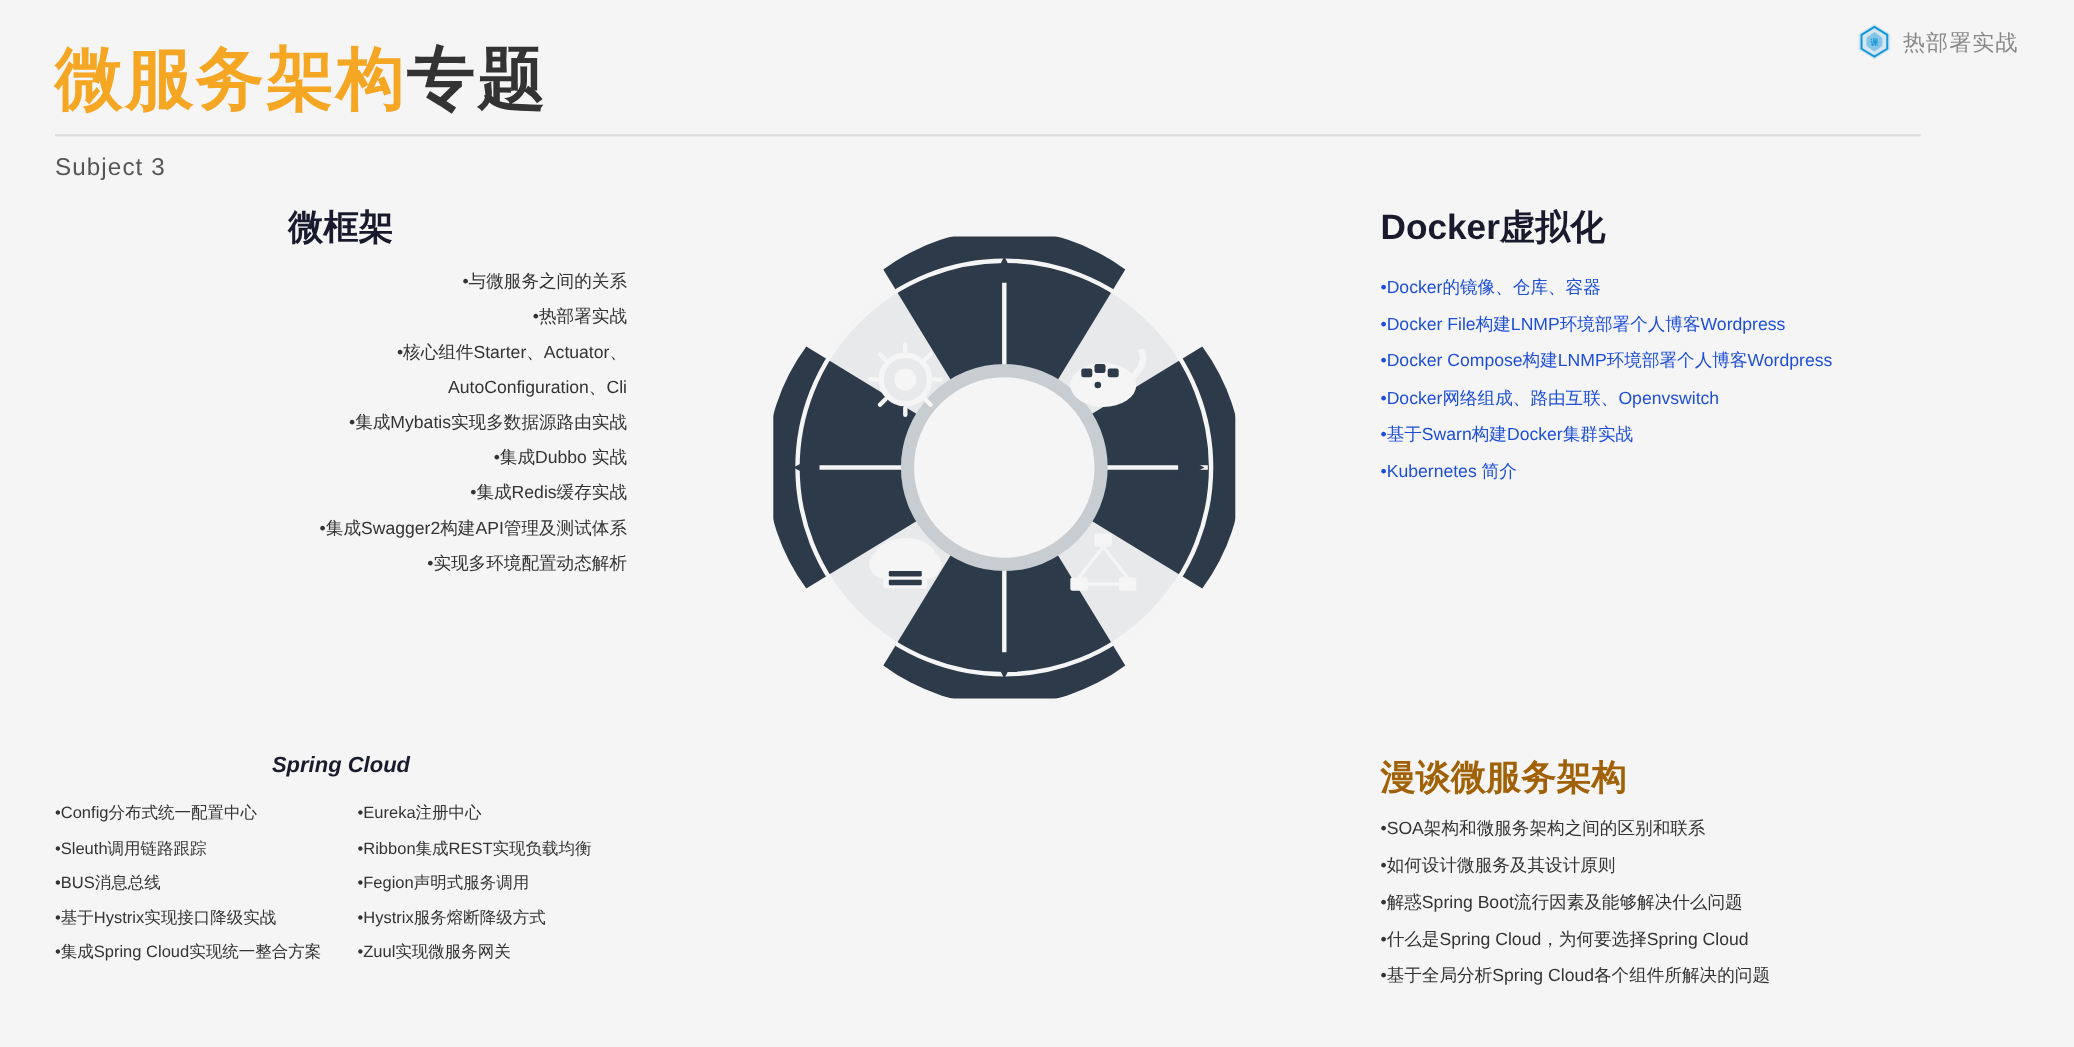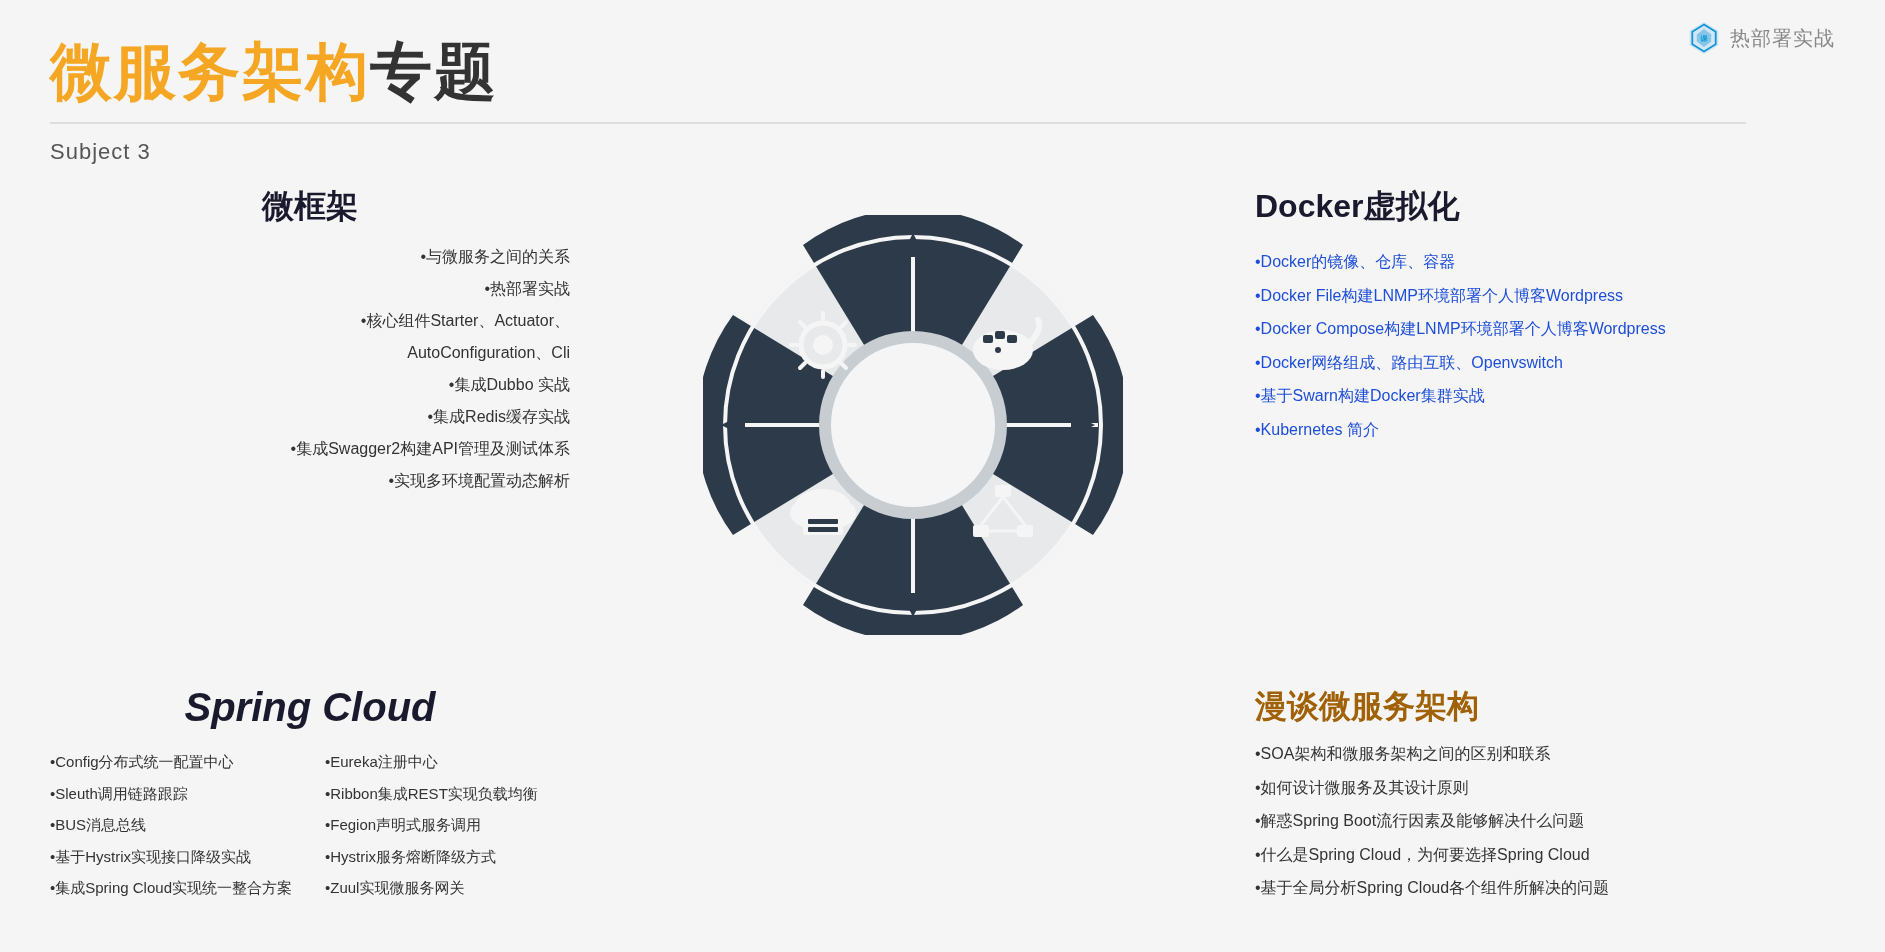--- a/index.html
+++ b/index.html
@@ -169,20 +169,21 @@
 
   <div class="top-sections">
 
     <div class="top-left">
       <div class="section-title">微框架</div>
       <div class="items" style="font-size:16px;color:#333;line-height:2;text-align:right;">
         <span style="display:block">•与微服务之间的关系</span>
         <span style="display:block">•热部署实战</span>
         <span style="display:block">•核心组件Starter、Actuator、</span>
         <span style="display:block;padding-left:60px;">AutoConfiguration、Cli</span>
+        <span style="display:block">•集成Mybatis实现多数据源路由实战</span>
         <span style="display:block">•集成Dubbo 实战</span>
         <span style="display:block">•集成Redis缓存实战</span>
         <span style="display:block">•集成Swagger2构建API管理及测试体系</span>
         <span style="display:block">•实现多环境配置动态解析</span>
       </div>
     </div>
 
     <div class="top-center">
       <div class="circle-diagram">
         <svg viewBox="0 0 420 420" xmlns="http://www.w3.org/2000/svg">
@@ -282,21 +283,21 @@
         <span style="display:block">•基于Swarn构建Docker集群实战</span>
         <span style="display:block">•Kubernetes 简介</span>
       </div>
     </div>
 
   </div>
 
   <div class="bottom-sections">
 
     <div class="bottom-left">
-      <div class="section-title" style="font-size:40px;font-weight:900;font-style:italic;color:#1a1a2e;text-align:center;margin-bottom:16px;">Spring Cloud</div>
+      <div class="section-title" style="font-size:20px;font-weight:900;font-style:italic;color:#1a1a2e;text-align:center;margin-bottom:16px;">Spring Cloud</div>
       <div class="spring-cloud-items" style="display:flex;gap:30px;">
         <div class="spring-cloud-col">
           <span style="display:block;font-size:15px;color:#333;line-height:2.1;">•Config分布式统一配置中心</span>
           <span style="display:block;font-size:15px;color:#333;line-height:2.1;">•Sleuth调用链路跟踪</span>
           <span style="display:block;font-size:15px;color:#333;line-height:2.1;">•BUS消息总线</span>
           <span style="display:block;font-size:15px;color:#333;line-height:2.1;">•基于Hystrix实现接口降级实战</span>
           <span style="display:block;font-size:15px;color:#333;line-height:2.1;">•集成Spring Cloud实现统一整合方案</span>
         </div>
         <div class="spring-cloud-col">
           <span style="display:block;font-size:15px;color:#333;line-height:2.1;">•Eureka注册中心</span>

